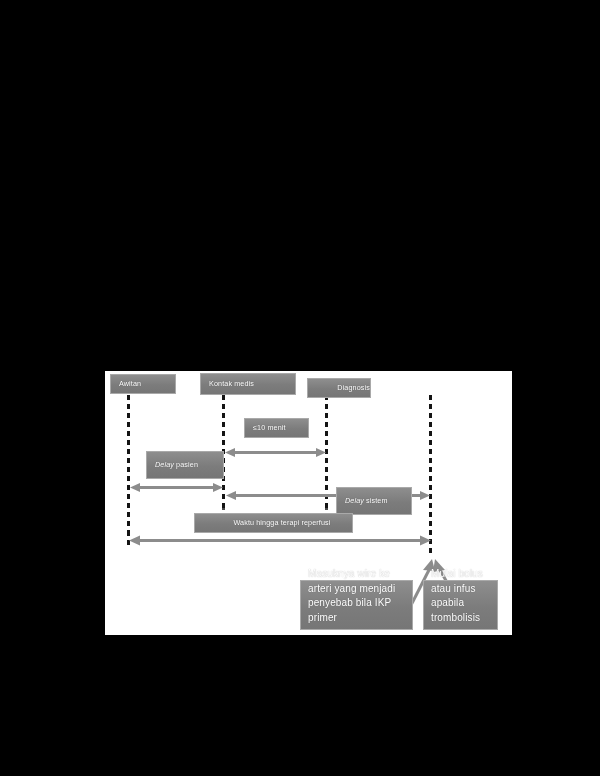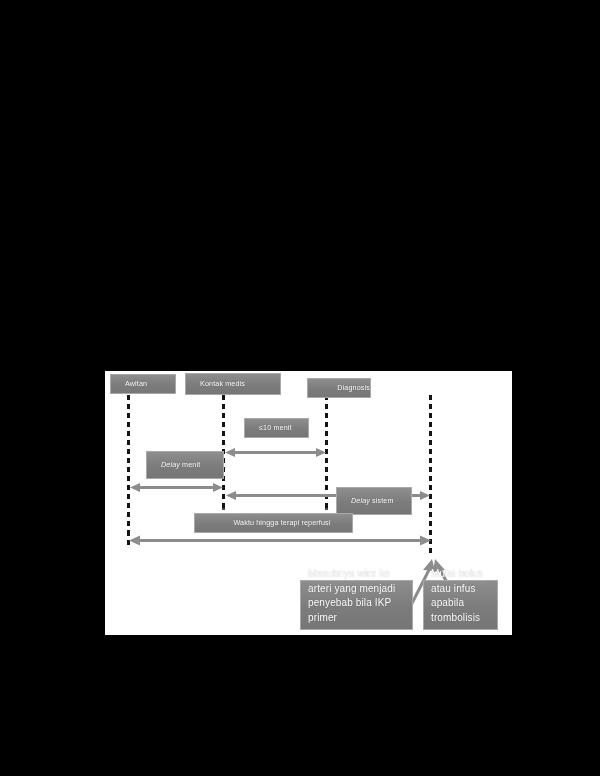--- a/index.html
+++ b/index.html
@@ -35,21 +35,21 @@
     background: #808080;
     background: linear-gradient(180deg, #8e8e8e 0%, #7c7c7c 55%, #767676 100%);
     border: 1px solid #a9a9a9;
     color: #ffffff;
     font-size: 7.2px;
     line-height: 1.05;
     letter-spacing: .12px;
     display: flex;
     align-items: center;
     white-space: nowrap;
-    padding-left: 14px;
+    padding-left: 8px;
     text-shadow: 0 0 1px rgba(0,0,0,.35);
     z-index: 6;
   }
   .gbox.center {
     justify-content: center;
     padding-left: 17px;
   }
   .gbox.wrapbox {
     align-items: flex-end;
     white-space: normal;
@@ -106,36 +106,36 @@
   <div class="vline faint" style="left:220px; top:137px; height:23px;"></div>
 
   <div class="vline" style="left:324px; top:24px; height:160px;"></div>
 
   <div class="vline" style="left:22px; top:160px; height:14px;"></div>
 
   <div class="gbox" style="left:5px; top:3px; width:66px; height:20px;">
     <span>Awitan</span>
   </div>
 
-  <div class="gbox" style="left:80px; top:2px; width:96px; height:22px;">
+  <div class="gbox" style="left:95px; top:2px; width:96px; height:22px;">
     <span>Kontak medis</span>
   </div>
 
   <div class="gbox" style="left:202px; top:7px; width:64px; height:20px;justify-content:flex-end;">
     <span>Diagnosis</span>
   </div>
 
 
   <div class="gbox" style="left:139px; top:47px; width:65px; height:20px;align-items:center;">
     <span>≤10 menit</span>
   </div>
 
   <div class="gbox" style="left:41px; top:80px; width:78px; height:28px;">
     <span>
-      <em>Delay</em><span> menit</span>
+      <em>Delay</em><span> pasien</span>
     </span>
   </div>
 
   <div class="gbox" style="left:231px; top:116px; width:76px; height:28px;">
     <span>
       <em>Delay</em><span> sistem</span>
     </span>
   </div>
 
   <div class="gbox center" style="left:89px; top:142px; width:159px; height:20px;">

